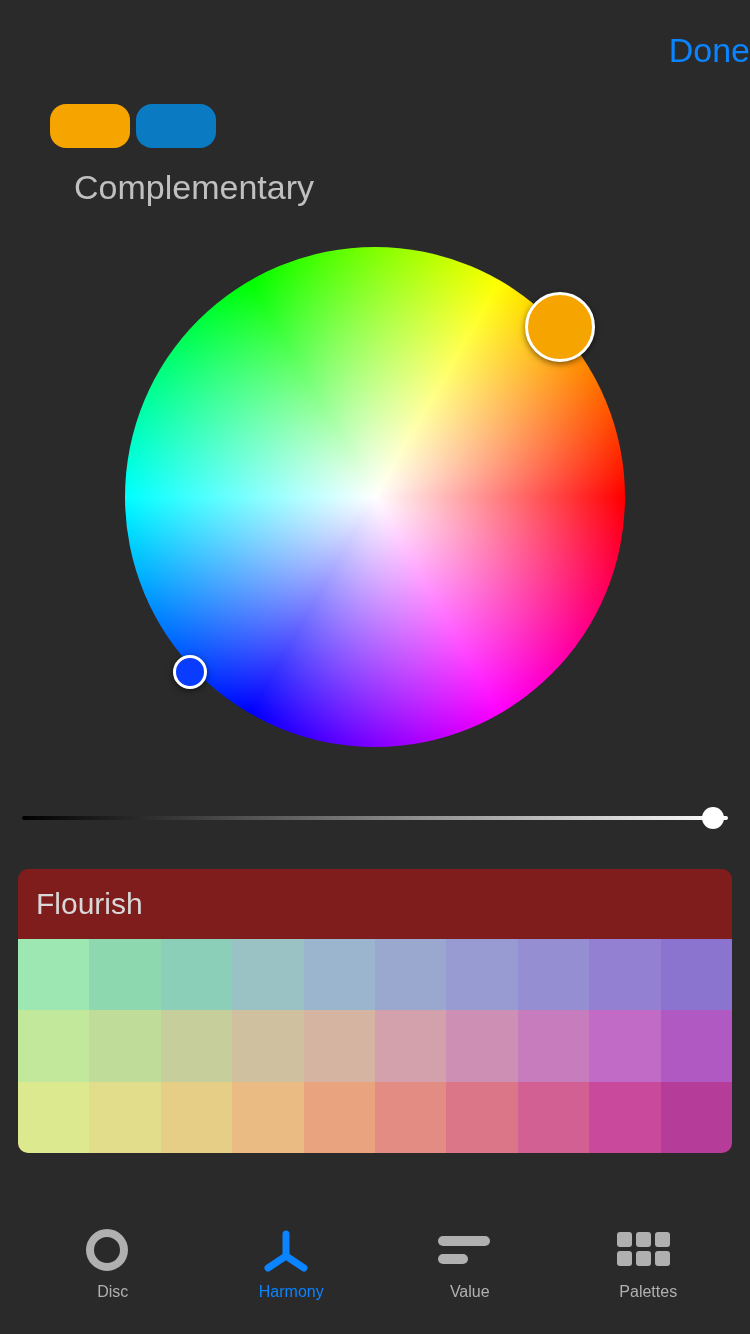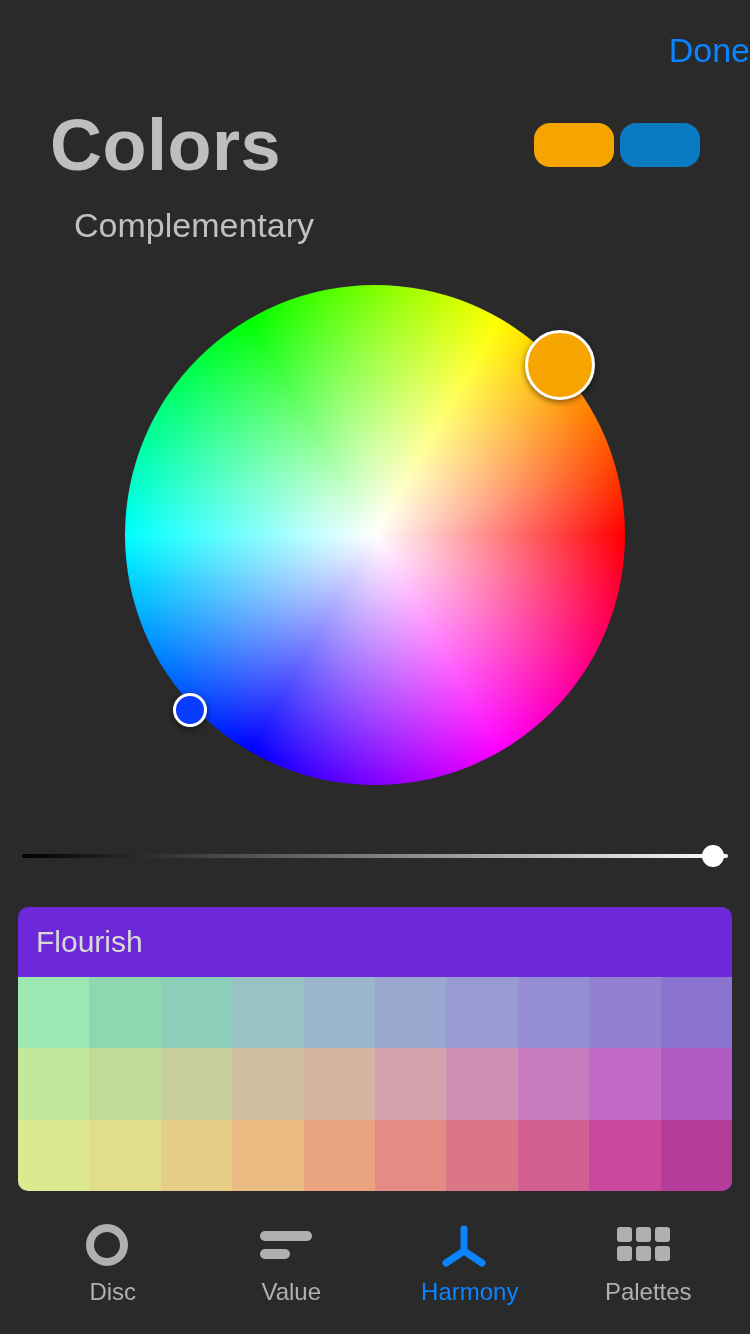--- a/index.html
+++ b/index.html
@@ -97,21 +97,21 @@
     right: 4px;
     width: 22px;
     height: 22px;
     background: #fff;
     border-radius: 50%;
   }
   .palette-section {
     margin: 40px 18px 13px 18px;
     border-radius: 10px;
     overflow: hidden;
-    background: #6d28d9;
+    background: #7f1d1d;
   }
   .palette-header {
     color: #d8d8d8;
     font-size: 30px;
     padding: 18px 18px;
   }
   .palette-grid {
     display: grid;
     grid-template-columns: repeat(10, 1fr);
   }
@@ -138,35 +138,34 @@
     gap: 10px;
     width: 120px;
   }
   .tab-icon {
     height: 46px;
     display: flex;
     align-items: center;
     justify-content: center;
   }
   .tab-label {
-    font-size: 24px;
+    font-size: 16px;
     color: #b0b0b0;
     margin-left: 11px;
   }
   .tab.active .tab-label { color: #0a84ff; }
 </style>
 </head>
 <body>
 
 <div class="header">
   <span class="done">Done</span>
 </div>
 
 <div class="title-row">
-  <div class="title">Colors</div>
   <div class="swatches">
     <div class="swatch" style="background:#f6a500"></div>
     <div class="swatch" style="background:#0a7bc2"></div>
   </div>
 </div>
 
 <div class="subtitle">Complementary</div>
 
 <div class="wheel-wrap">
   <div class="wheel"></div>
@@ -217,38 +216,38 @@
 
 <div class="tabbar">
   <div class="tab">
     <div class="tab-icon">
       <svg width="44" height="44" viewBox="0 0 44 44">
           <circle cx="22" cy="22" r="17" fill="none" stroke="#b0b0b0" stroke-width="8"></circle>
         </svg>
     </div>
     <span class="tab-label">Disc</span>
   </div>
-  <div class="tab">
-    <div class="tab-icon">
-      <svg width="56" height="44" viewBox="0 0 56 44">
-        <rect x="2" y="8" width="52" height="10" rx="5" fill="#b0b0b0"></rect>
-        <rect x="2" y="26" width="30" height="10" rx="5" fill="#b0b0b0"></rect>
-      </svg>
-    </div>
-    <span class="tab-label">Value</span>
-  </div>
   <div class="tab active">
     <div class="tab-icon">
       <svg width="52" height="44" viewBox="0 0 52 44">
         <path d="M26 28 L26 6" stroke="#0a84ff" stroke-width="7" stroke-linecap="round"></path>
         <path d="M26 28 L8 40" stroke="#0a84ff" stroke-width="7" stroke-linecap="round"></path>
         <path d="M26 28 L44 40" stroke="#0a84ff" stroke-width="7" stroke-linecap="round"></path>
       </svg>
     </div>
     <span class="tab-label">Harmony</span>
+  </div>
+  <div class="tab">
+    <div class="tab-icon">
+      <svg width="56" height="44" viewBox="0 0 56 44">
+        <rect x="2" y="8" width="52" height="10" rx="5" fill="#b0b0b0"></rect>
+        <rect x="2" y="26" width="30" height="10" rx="5" fill="#b0b0b0"></rect>
+      </svg>
+    </div>
+    <span class="tab-label">Value</span>
   </div>
   <div class="tab">
     <div class="tab-icon">
       <svg width="56" height="44" viewBox="0 0 56 44">
         <rect x="2" y="4" width="15" height="15" rx="3" fill="#b0b0b0"></rect>
         <rect x="21" y="4" width="15" height="15" rx="3" fill="#b0b0b0"></rect>
         <rect x="40" y="4" width="15" height="15" rx="3" fill="#b0b0b0"></rect>
         <rect x="2" y="23" width="15" height="15" rx="3" fill="#b0b0b0"></rect>
         <rect x="21" y="23" width="15" height="15" rx="3" fill="#b0b0b0"></rect>
         <rect x="40" y="23" width="15" height="15" rx="3" fill="#b0b0b0"></rect>

